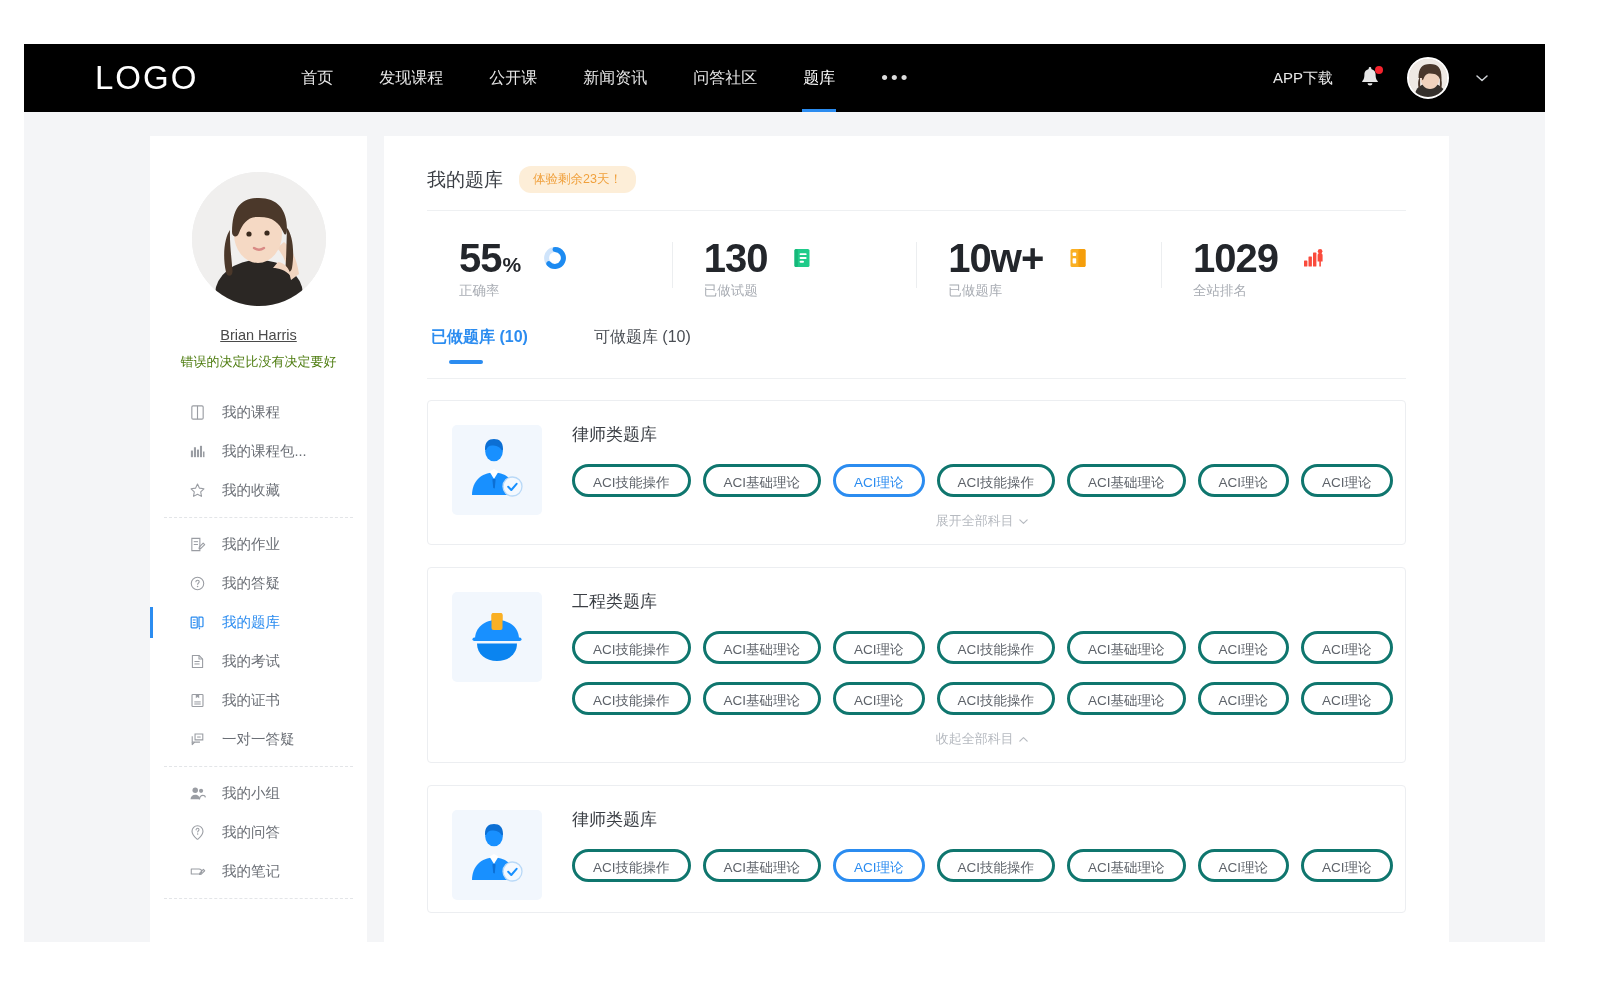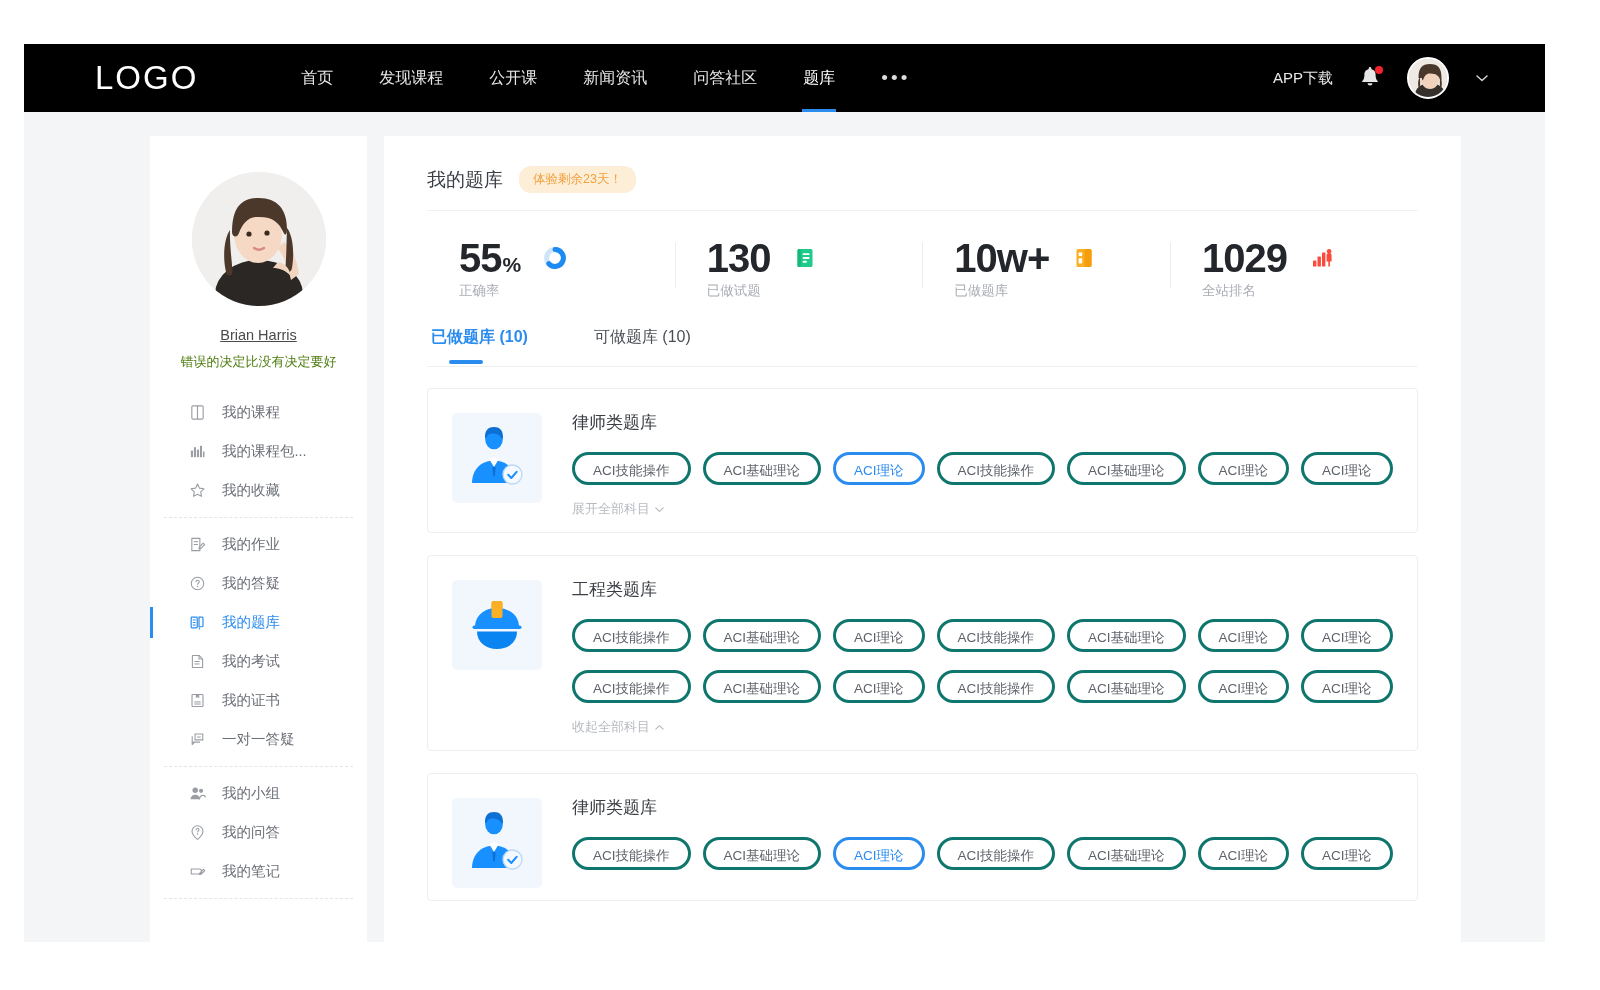--- a/index.html
+++ b/index.html
@@ -215,21 +215,21 @@
     margin-top: 4px;
     font-size: 13.5px;
     color: #a8acb3;
   }
 
   
   .tabs {
     display: flex;
     margin-top: 10px;
     border-bottom: 1px solid #eef0f2;
-    padding-bottom: 4px;
+    padding-bottom: 16px;
     align-items: center;
   }
   .tab {
     font-size: 16px;
     color: #4a4e54;
     padding: 0 4px 14px 4px;
     margin-right: 58px;
     position: relative;
     cursor: pointer;
     white-space: nowrap;
@@ -241,21 +241,21 @@
     left: 22px; width: 34px; bottom: -2px;
     height: 4px; border-radius: 2px;
     background: #2b8cf0;
   }
 
   
   .cards { margin-top: 21px; }
   .qcard {
     border: 1px solid #eceef1;
     border-radius: 4px;
-    padding: 20px 24px 12px 24px;
+    padding: 20px 12px 12px 24px;
     margin-bottom: 22px;
     display: flex;
     background: #fff;
   }
   .qcard-thumb {
     width: 90px; height: 90px;
     border-radius: 5px;
     background: #f2f7fd;
     flex: 0 0 90px;
     display: flex; align-items: center; justify-content: center;
@@ -284,21 +284,21 @@
     background: #fff;
     white-space: nowrap;
     cursor: pointer;
   }
   .tag.sel {
     border-color: #2b8cf0;
     color: #2b8cf0;
   }
   .qcard-foot {
     display: flex;
-    justify-content: flex-start;
+    justify-content: center;
     margin-top: 15px;
     padding-bottom: 2px;
   }
   .foot-link {
     font-size: 13px;
     color: #b6bac0;
     cursor: pointer;
     display: flex;
     align-items: center;
     gap: 4px;

